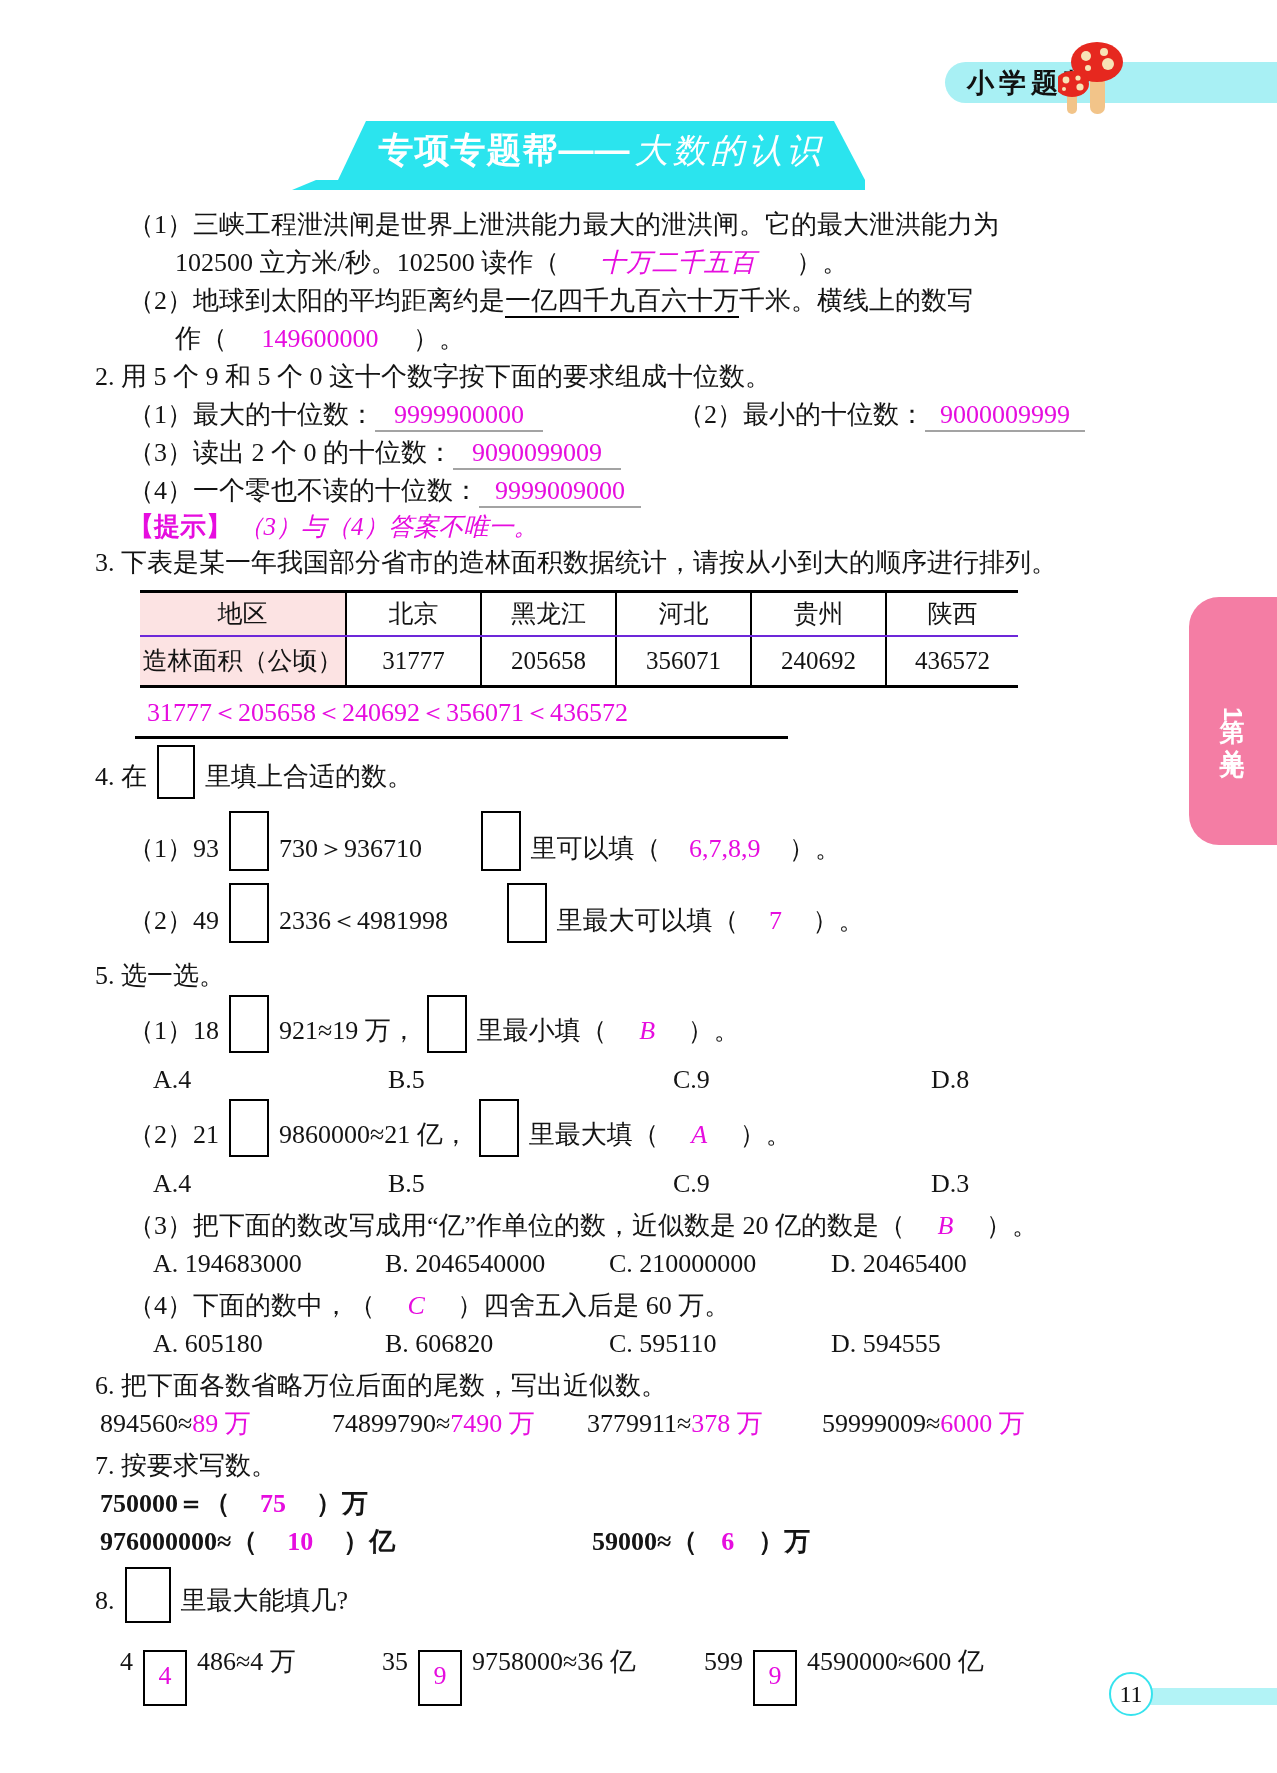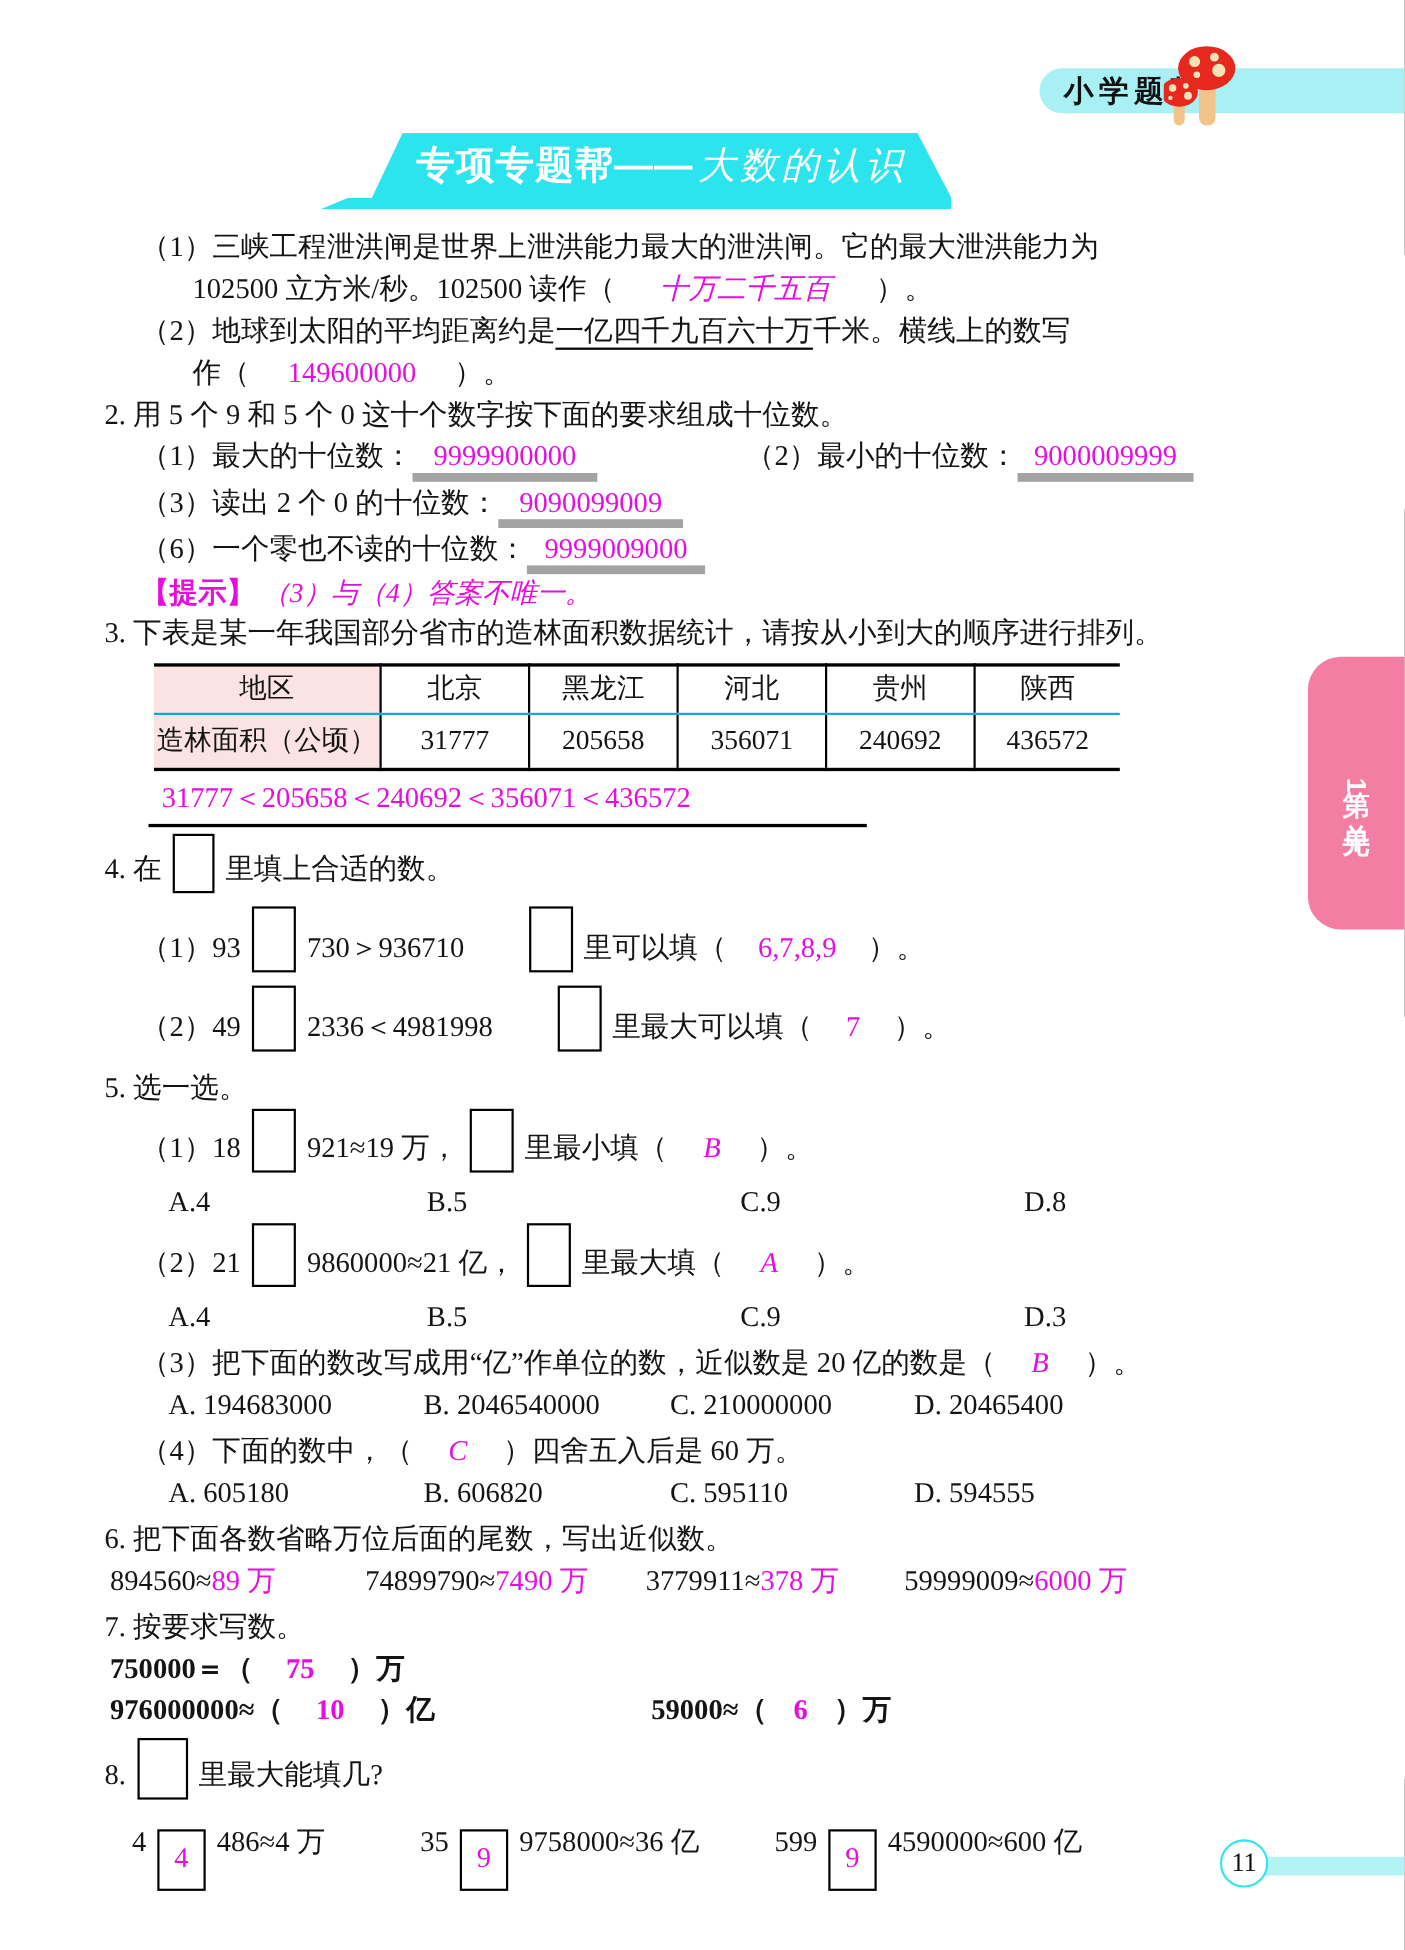--- a/index.html
+++ b/index.html
@@ -29,31 +29,31 @@
             background:#fff;border:2px solid #36e3ee;display:flex;align-items:center;justify-content:center;
             font-size:24px;color:#111;box-sizing:border-box;}
   
   .content{position:absolute;left:95px;top:206px;width:948px;font-size:26px;line-height:38px;}
   .ln{white-space:nowrap;}
   .ind1{margin-left:33px;}  
   .ind2{margin-left:80px;}  
   .ans{color:#e60ddf;}
   .ans-script{color:#e60ddf;font-style:italic;}
   .ulined{border-bottom:2px solid #000;padding-bottom:1px;}
-  .blank{display:inline-block;border-bottom:8px solid #a3a3a3;text-align:center;line-height:30px;}
+  .blank{display:inline-block;border-bottom:2px solid #a3a3a3;text-align:center;line-height:30px;}
   .fillbox{display:inline-block;width:40px;height:52px;border:2px solid #000;vertical-align:-14px;
            margin:0 10px;box-sizing:border-box;text-align:center;line-height:48px;}
   .boxline{line-height:60px;}
   .hint-tag{color:#e60ddf;font-weight:bold;}
   .hint-txt{color:#e60ddf;font-style:italic;font-size:25px;margin-top:36px;}
   
   .q3table{border-collapse:collapse;margin:8px 0 0 45px;table-layout:fixed;}
   .q3table td{border-left:2px solid #000;text-align:center;font-size:25px;padding:0;}
   .q3table tr td:first-child{border-left:none;background:#fce3e3;}
-  .q3table tr.hd td{height:42px;border-bottom:2px solid #0ea5e9;}
+  .q3table tr.hd td{height:42px;border-bottom:2px solid #6d28d9;}
   .q3table tr.dt td{height:48px;}
   .q3table{border-top:3px solid #000;border-bottom:3px solid #000;}
   .q3answer{display:inline-block;margin-left:40px;margin-top:6px;border-bottom:3px solid #000;
             padding:0 160px 4px 12px;color:#e60ddf;}
   
   .optrow{display:grid;margin-left:58px;}
   .optrow.wide{grid-template-columns:235px 285px 258px 1fr;}
   .optrow.num{grid-template-columns:232px 224px 222px 1fr;}
   .q2row{display:grid;grid-template-columns:550px 1fr;margin-left:33px;}
   .q6row{display:grid;grid-template-columns:232px 255px 235px 1fr;margin-left:5px;}
@@ -117,21 +117,21 @@
         <span>（1）最大的十位数：</span><span class="blank" style="min-width:168px;"><span class="ans">9999900000</span></span>
       </div>
       <div class="ln">
         <span>（2）最小的十位数：</span><span class="blank" style="min-width:160px;"><span class="ans">9000009999</span></span>
       </div>
     </div>
     <div class="ln ind1">
       <span>（3）读出 2 个 0 的十位数：</span><span class="blank" style="min-width:168px;"><span class="ans">9090099009</span></span>
     </div>
     <div class="ln ind1">
-      <span>（6）一个零也不读的十位数：</span><span class="blank" style="min-width:162px;"><span class="ans">9999009000</span></span>
+      <span>（4）一个零也不读的十位数：</span><span class="blank" style="min-width:162px;"><span class="ans">9999009000</span></span>
     </div>
     <div class="ln ind1" style="line-height:34px;">
       <span class="hint-tag">【提示】</span>
       <span class="hint-txt">（3）与（4）答案不唯一。</span>
     </div>
 
     <div class="ln">3. 下表是某一年我国部分省市的造林面积数据统计，请按从小到大的顺序进行排列。</div>
     <table class="q3table">
       <tbody>
           <tr class="hd">

